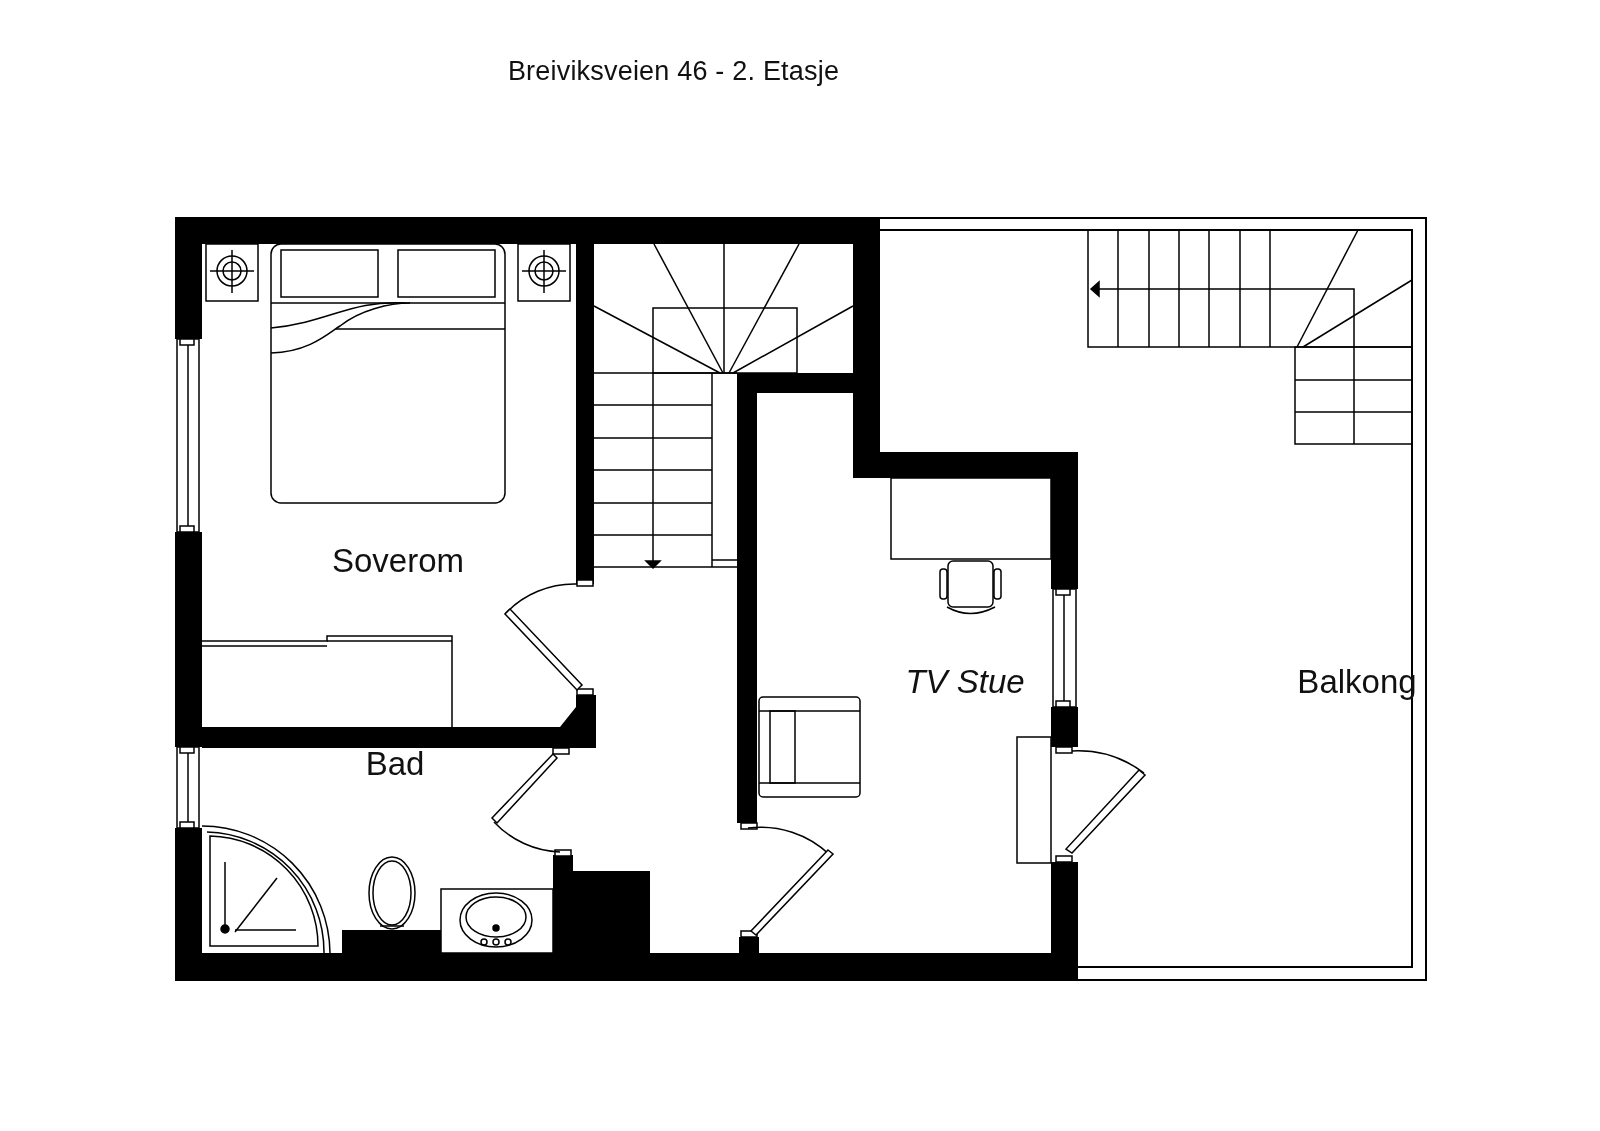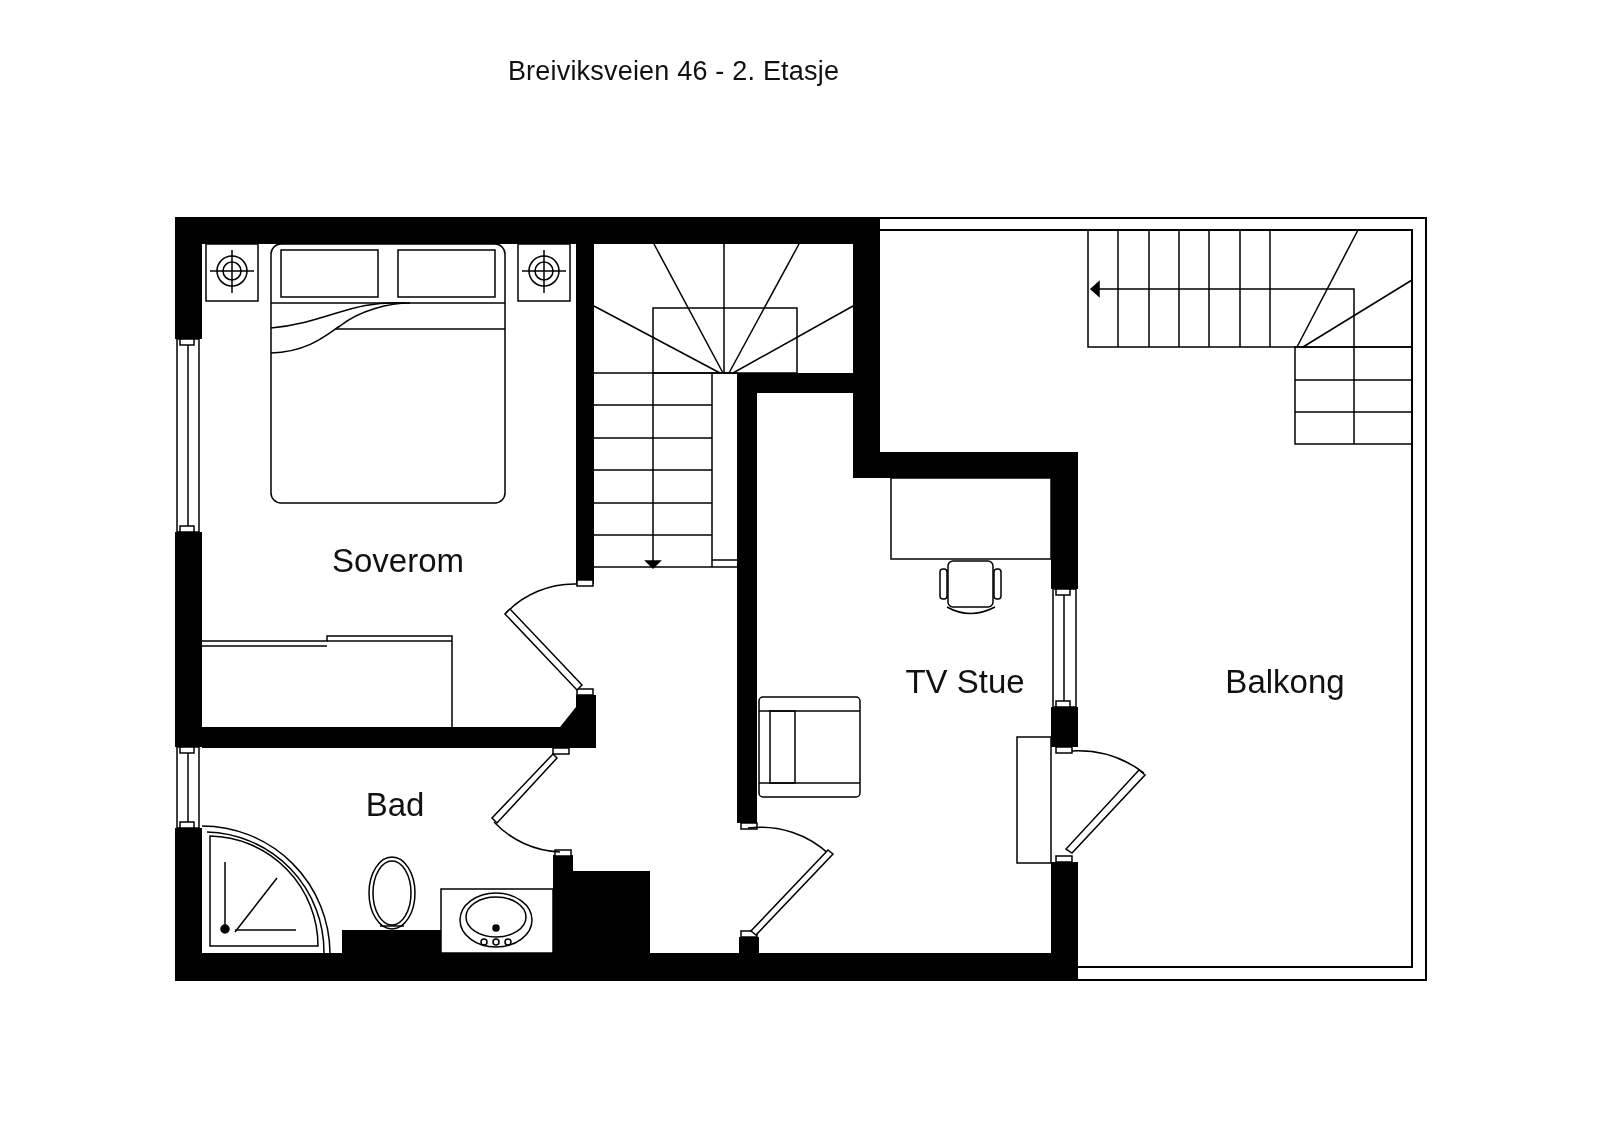--- a/index.html
+++ b/index.html
@@ -191,15 +191,15 @@
     <circle cx="496" cy="928" r="3" fill="#000"></circle>
     <circle cx="484" cy="942" r="3"></circle>
       <circle cx="496" cy="942" r="3"></circle>
       <circle cx="508" cy="942" r="3"></circle>
   </g>
 
   <rect x="342" y="930" width="99" height="23" fill="#000"></rect>
 </svg>
 
 <div class="room-label" style="left:377px; top:561px;">Soverom</div>
-<div class="room-label" style="left:374px; top:805px;text-align:right;">Bad</div>
-<div class="room-label" style="left:944px; top:682px;">TV Stue</div>
-<div class="room-label" style="left:1264px; top:682px;">Balkong</div>
+<div class="room-label" style="left:374px; top:764px;text-align:right;">Bad</div>
+<div class="room-label" style="left:944px; top:682px;font-style:italic;">TV Stue</div>
+<div class="room-label" style="left:1336px; top:682px;">Balkong</div>
 
 </body></html>

